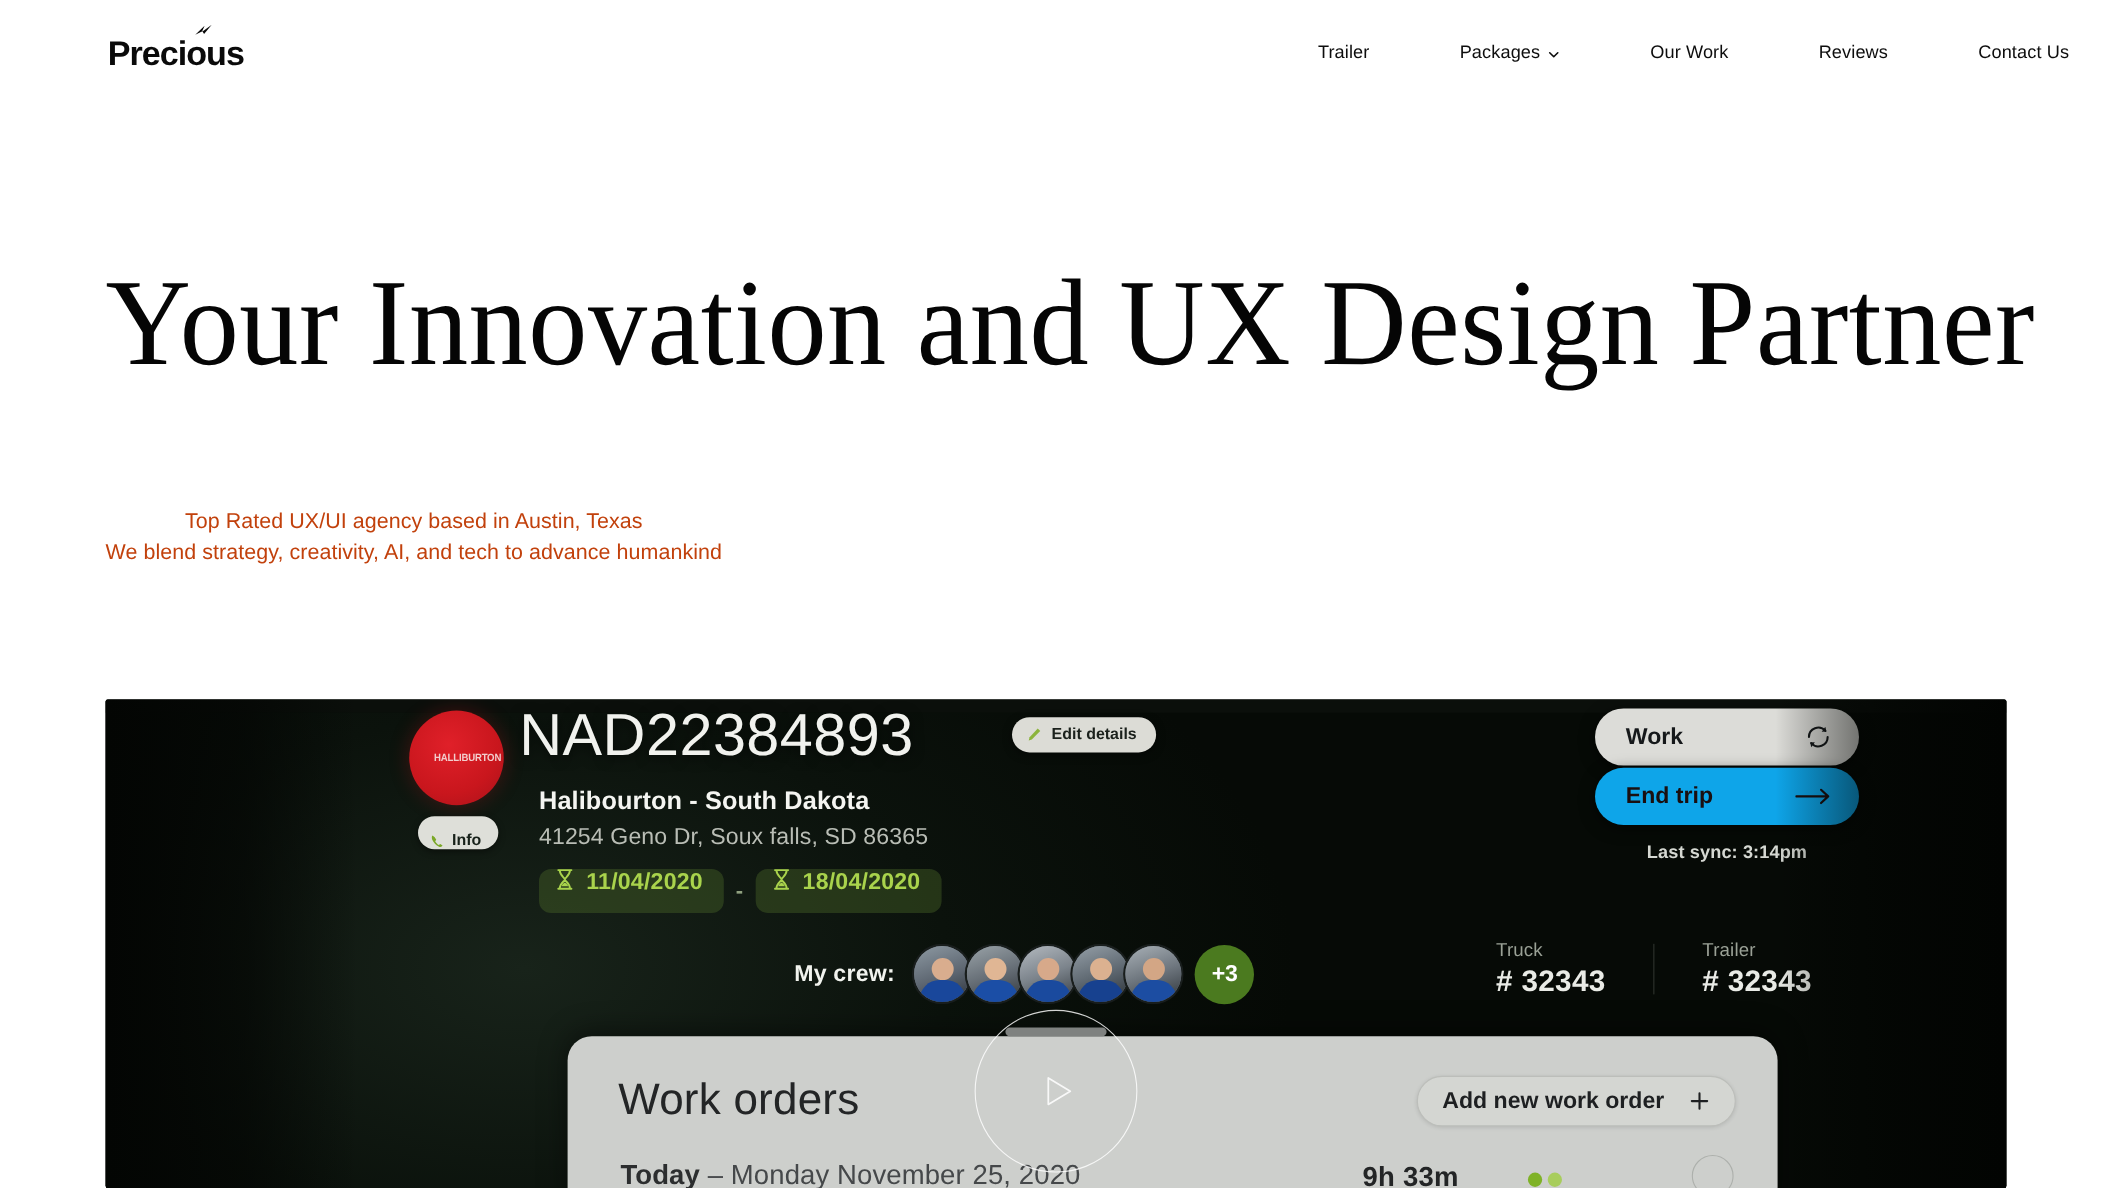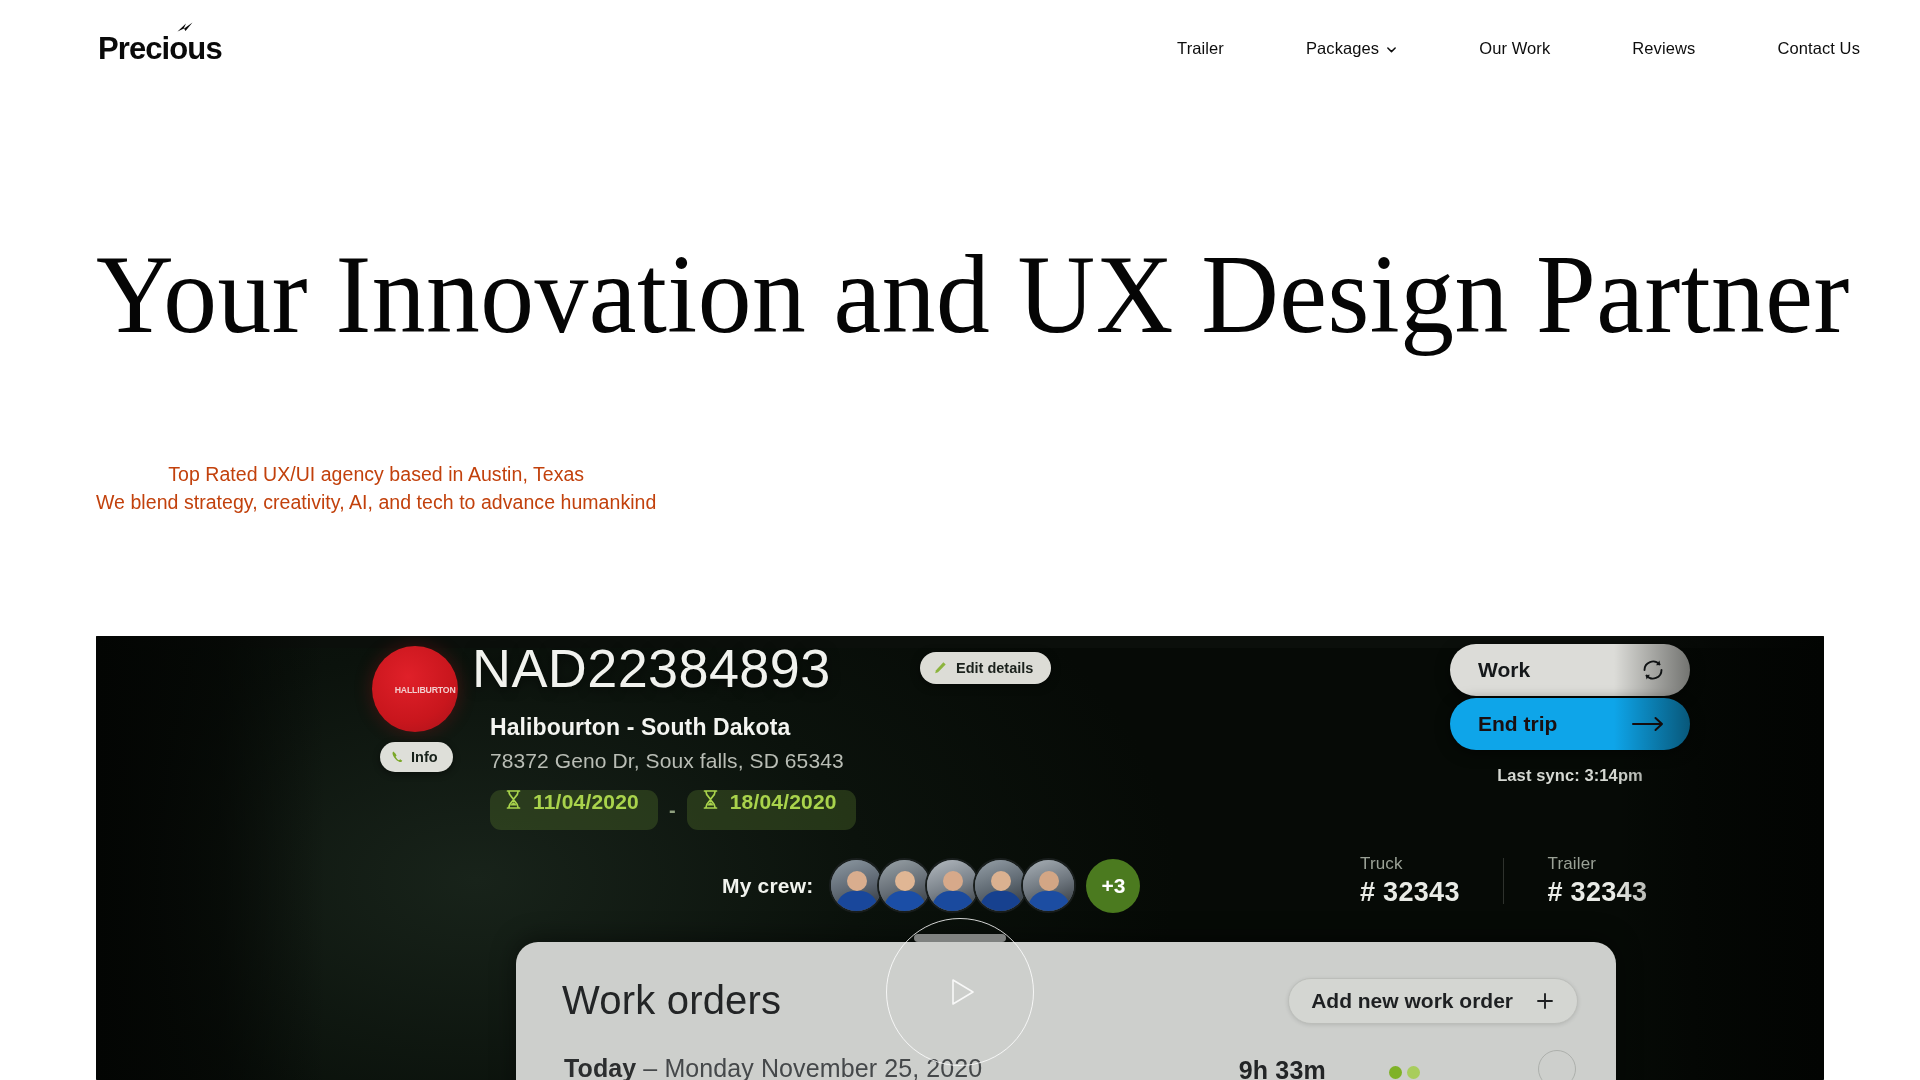--- a/index.html
+++ b/index.html
@@ -21,21 +21,21 @@
   }
 
   
   .site-header {
     position: absolute;
     top: 0; left: 0;
     width: 1920px;
     height: 96px;
     display: flex;
     align-items: center;
-    padding: 0 60px 0 98px;
+    padding: 0 39px 0 98px;
   }
 
   .logo {
     position: relative;
     display: inline-flex;
     align-items: baseline;
     font-family: "Liberation Sans", sans-serif;
     font-weight: 700;
     font-size: 31px;
     letter-spacing: -0.9px;
@@ -176,21 +176,21 @@
     white-space: nowrap;
   }
 
   .info-chip {
     position: absolute;
     left: 48px; top: 104px;
     height: 30px;
     padding: 0 15px 0 11px;
     border-radius: 16px;
     background: #dedfd9;
-    display: flex; align-items: center; gap: 6px;
+    display: flex; align-items: flex-end; gap: 6px;
     font-size: 14.5px; font-weight: 700; color: #17211a;
     box-shadow: 0 2px 7px rgba(0,0,0,0.45);
   }
   .phone-glyph { width: 14px; height: 14px; display:block; }
 
   .trip-id {
     position: absolute;
     left: 140px; top: 0px;
     font-size: 54px;
     font-weight: 400;
@@ -512,21 +512,21 @@
         <div class="trip-id">NAD22384893</div>
 
         <div class="edit-chip">
           <svg class="pencil-glyph" viewBox="0 0 14 14">
             <path d="M10.4 1.3 L12.7 3.6 L5 11.3 L2.2 12.2 L3 9.3 Z" fill="#8cb43c"></path>
           </svg>
           <span>Edit details</span>
         </div>
 
         <div class="trip-company">Halibourton - South Dakota</div>
-        <div class="trip-address">78372 Geno Dr, Soux falls, SD 65343</div>
+        <div class="trip-address">41254 Geno Dr, Soux falls, SD 86365</div>
 
         <div class="date-row">
           <div class="date-chip">
             <svg class="hourglass" viewBox="0 0 17 19">
               <path d="M2.5 1 H14.5 M2.5 18 H14.5 M3.8 1 C3.8 6 8.5 8 8.5 9.5 C8.5 11 3.8 13 3.8 18 M13.2 1 C13.2 6 8.5 8 8.5 9.5 C8.5 11 13.2 13 13.2 18" stroke="#a9d34c" stroke-width="1.7" fill="none" stroke-linecap="round"></path>
               <path d="M5.3 15.6 C6.2 13.6 8.5 12.3 8.5 12.3 C8.5 12.3 10.8 13.6 11.7 15.6 Z" fill="#a9d34c"></path>
             </svg>
             <span>11/04/2020</span>
           </div>
           <span class="date-dash">-</span>

